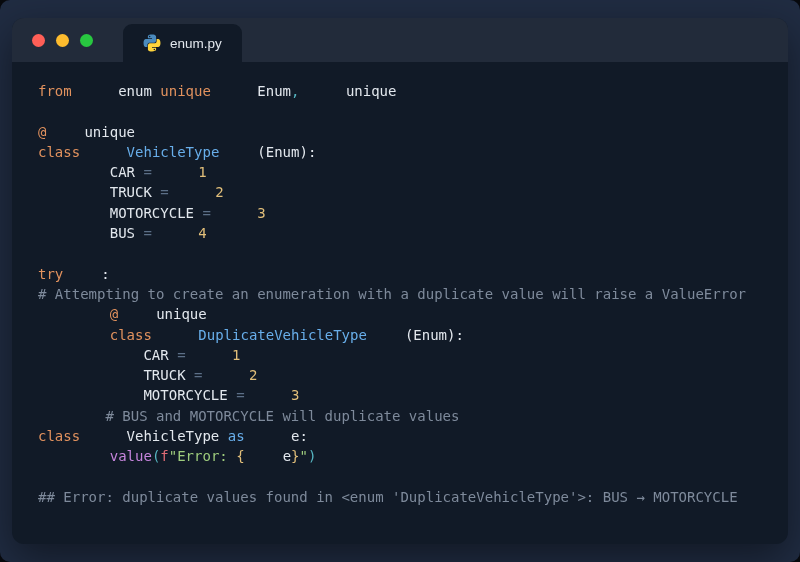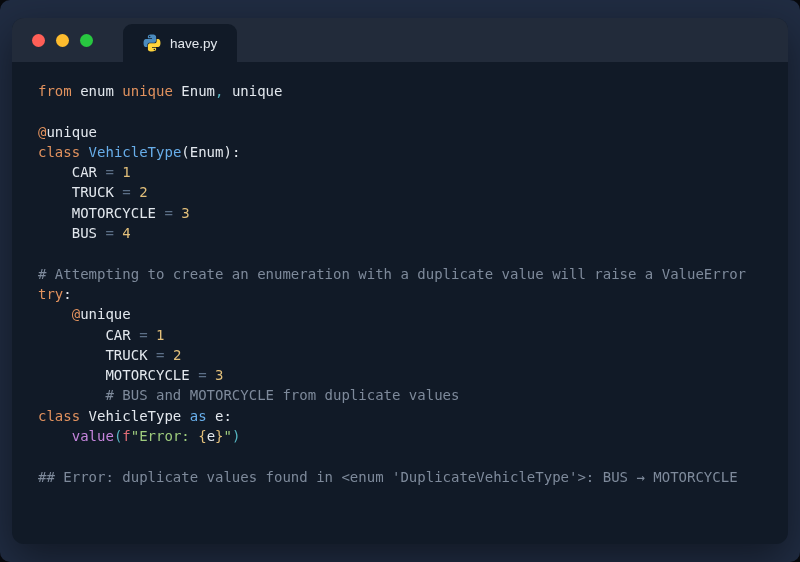--- a/index.html
+++ b/index.html
@@ -31,21 +31,21 @@
   .tabname{
     font-family:"Liberation Sans",sans-serif;font-size:13.5px;
     color:var(--fg,#e3e8ee);
   }
   .code{
     flex:1;padding:19px 26px 14px 26px;
     font-family:"DejaVu Sans Mono",monospace;font-size:14px;line-height:20.3px;
     color:var(--fg,#e3e8ee);
   }
   .line{white-space:pre;min-height:20.3px;}
-  .fg {color:var(--fg);}
+  .fg {color:var(--fg);padding-left:38px;}
   .kw {color:var(--kw);}
   .kwb{color:var(--kwb);}
   .cls{color:var(--cls);}
   .num{color:var(--num);}
   .str{color:var(--str);}
   .com{color:var(--com);}
   .op {color:var(--op);}
   .pun{color:var(--pun);}
   .fn {color:var(--fn);}
   .red{color:var(--red);}
@@ -62,39 +62,40 @@
         <span class="dot yellow"></span>
         <span class="dot green"></span>
       </div>
       <div class="tab">
         <span style="display:flex;">
           <svg width="18" height="18" viewBox="15 15 34 34" aria-hidden="true">
             <path fill="#4B8BBE" d="M31.885 16c-8.124 0-7.617 3.523-7.617 3.523l.01 3.65h7.752v1.095H21.197S16 23.678 16 31.876c0 8.196 4.537 7.906 4.537 7.906h2.708v-3.804s-.146-4.537 4.465-4.537h7.688s4.32.07 4.32-4.175v-7.019S40.374 16 31.885 16zm-4.275 2.454c.771 0 1.395.624 1.395 1.395s-.624 1.395-1.395 1.395a1.393 1.393 0 0 1-1.395-1.395c0-.771.624-1.395 1.395-1.395z"></path>
             <path fill="#FFD43B" transform="rotate(180 32 32)" d="M31.885 16c-8.124 0-7.617 3.523-7.617 3.523l.01 3.65h7.752v1.095H21.197S16 23.678 16 31.876c0 8.196 4.537 7.906 4.537 7.906h2.708v-3.804s-.146-4.537 4.465-4.537h7.688s4.32.07 4.32-4.175v-7.019S40.374 16 31.885 16zm-4.275 2.454c.771 0 1.395.624 1.395 1.395s-.624 1.395-1.395 1.395a1.393 1.393 0 0 1-1.395-1.395c0-.771.624-1.395 1.395-1.395z"></path>
           </svg>
         </span>
-        <span class="tabname">have.py</span>
+        <span class="tabname">enum.py</span>
       </div>
     </div>
     <div class="code">
         <div class="line"><span class="kw">from</span><span class="fg"> enum </span><span class="kw">unique</span><span class="fg"> Enum</span><span class="pun">,</span><span class="fg"> unique</span></div>
         <div class="line"></div>
         <div class="line"><span class="kw">@</span><span class="fg">unique</span></div>
         <div class="line"><span class="kw">class</span><span class="fg"> </span><span class="cls">VehicleType</span><span class="fg">(Enum):</span></div>
         <div class="line"><span class="fg">    CAR </span><span class="op">=</span><span class="fg"> </span><span class="num">1</span></div>
         <div class="line"><span class="fg">    TRUCK </span><span class="op">=</span><span class="fg"> </span><span class="num">2</span></div>
         <div class="line"><span class="fg">    MOTORCYCLE </span><span class="op">=</span><span class="fg"> </span><span class="num">3</span></div>
         <div class="line"><span class="fg">    BUS </span><span class="op">=</span><span class="fg"> </span><span class="num">4</span></div>
         <div class="line"></div>
+        <div class="line"><span class="kw">try</span><span class="fg">:</span></div>
         <div class="line"><span class="com"># Attempting to create an enumeration with a duplicate value will raise a ValueError</span></div>
-        <div class="line"><span class="kw">try</span><span class="fg">:</span></div>
         <div class="line"><span class="fg">    </span><span class="kw">@</span><span class="fg">unique</span></div>
+        <div class="line"><span class="fg">    </span><span class="kw">class</span><span class="fg"> </span><span class="cls">DuplicateVehicleType</span><span class="fg">(Enum):</span></div>
         <div class="line"><span class="fg">        CAR </span><span class="op">=</span><span class="fg"> </span><span class="num">1</span></div>
         <div class="line"><span class="fg">        TRUCK </span><span class="op">=</span><span class="fg"> </span><span class="num">2</span></div>
         <div class="line"><span class="fg">        MOTORCYCLE </span><span class="op">=</span><span class="fg"> </span><span class="num">3</span></div>
-        <div class="line"><span class="com">        # BUS and MOTORCYCLE from duplicate values</span></div>
+        <div class="line"><span class="com">        # BUS and MOTORCYCLE will duplicate values</span></div>
         <div class="line"><span class="kw">class</span><span class="fg"> VehicleType </span><span class="kwb">as</span><span class="fg"> e:</span></div>
         <div class="line"><span class="fg">    </span><span class="fn">value</span><span class="pun">(</span><span class="red">f</span><span class="str">"Error: </span><span class="brc">{</span><span class="fg">e</span><span class="brc">}</span><span class="str">"</span><span class="pun">)</span></div>
         <div class="line"></div>
         <div class="line"><span class="com">## Error: duplicate values found in &lt;enum 'DuplicateVehicleType'&gt;: BUS → MOTORCYCLE</span></div>
       </div>
   </div>
 </div>
 
 </body></html>

